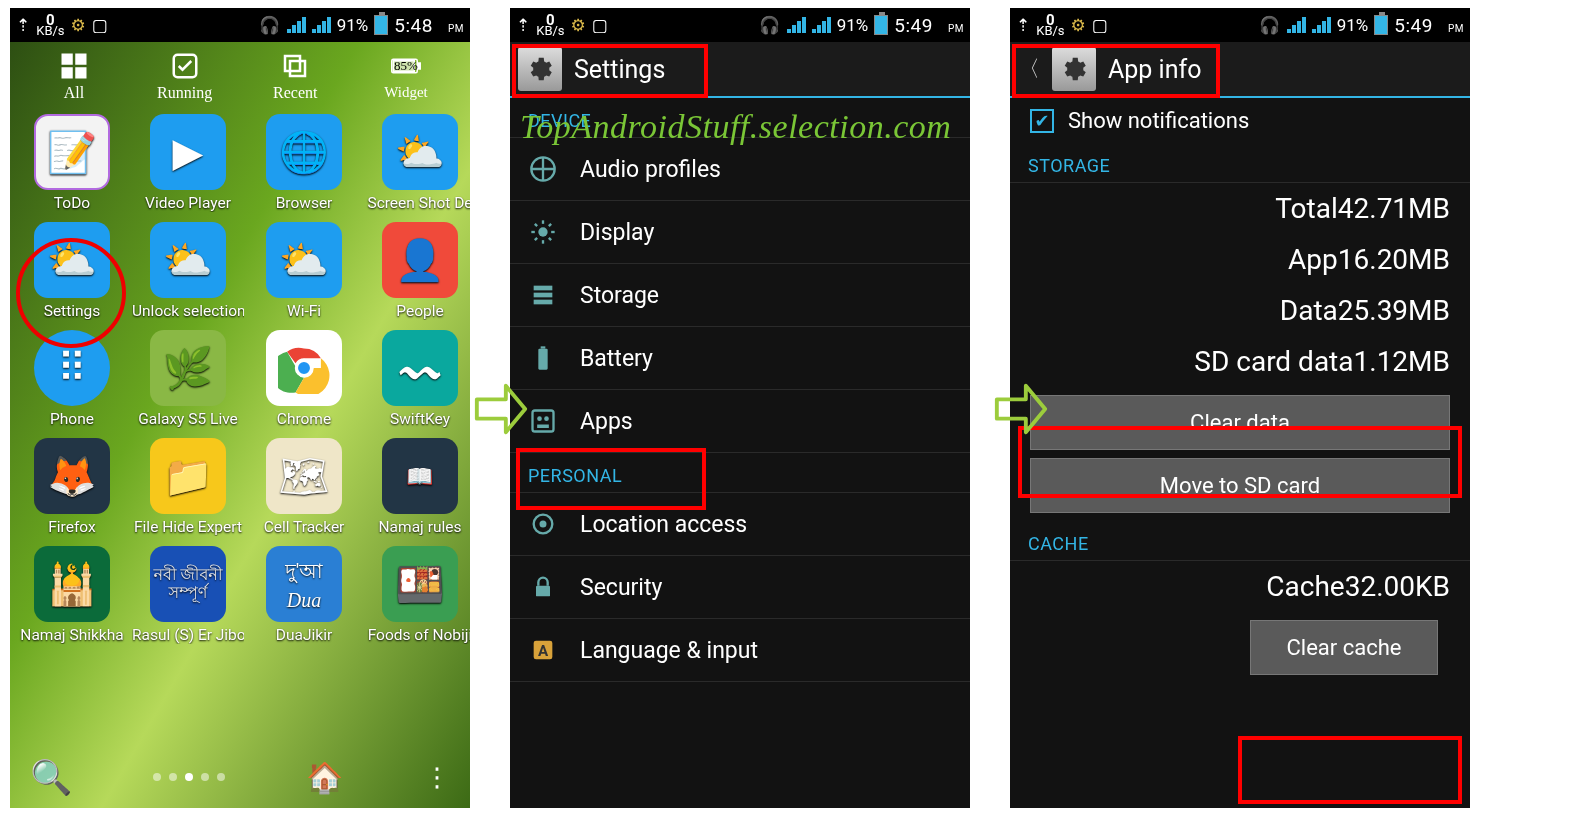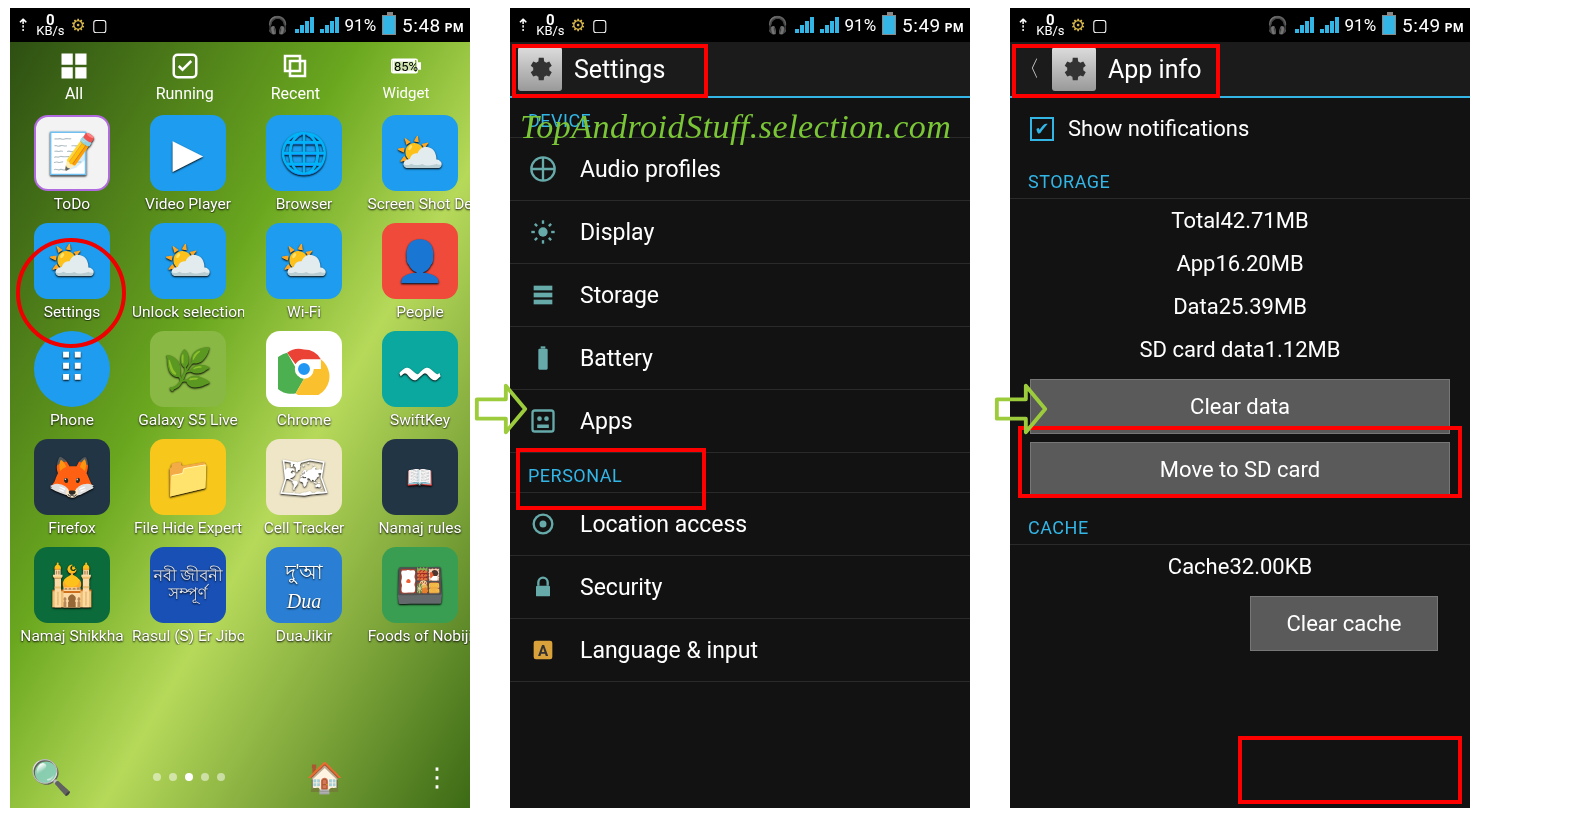--- a/index.html
+++ b/index.html
@@ -38,30 +38,30 @@
   .sb-left, .sb-right { display: flex; align-items: center; gap: 6px; }
   .sb-kb { text-align:center; line-height:0.8; font-size:13px; }
   .sb-kb .n { font-size:15px; font-weight:bold; }
   .bat { width:14px; height:20px; background:#33b5e5; border:1px solid #888; position:relative; }
   .bat::before { content:""; position:absolute; top:-4px; left:4px; width:6px; height:3px; background:#888; }
   .sb-sig { display:inline-flex; align-items:flex-end; gap:1px; height:16px; }
   .sb-sig span { width:4px; background:#33b5e5; }
   .sb-sig span:nth-child(1){height:4px} .sb-sig span:nth-child(2){height:8px}
   .sb-sig span:nth-child(3){height:12px} .sb-sig span:nth-child(4){height:16px}
   .clock { font-size:19px; letter-spacing:0.5px; }
-  .ampm { font-size:12px; margin-left:4px;font-weight:bold; }
+  .ampm { font-size:10px; margin-left:15px; }
 
   
   .phone1 {
     background: linear-gradient(120deg,#2a4a12 0%,#6aa71f 40%,#b6d95a 60%,#3c6a15 100%);
   }
   .drawer-tabs {
     display:flex; justify-content:space-between; padding:6px 14px 2px;
   }
-  .dtab { text-align:center; font-size:16px; width:100px; }
+  .dtab { text-align:center; font-size:16px; width:100px;font-family:Liberation Serif, serif; }
   .dtab .ic { height:36px; display:flex; align-items:center; justify-content:center; }
   .dtab svg { width:30px; height:30px; stroke:#fff; fill:none; stroke-width:2; }
   .dtab.batpct { font-size:15px; }
   .grid {
     display:grid; grid-template-columns:repeat(4,1fr);
     gap:10px 4px; padding:10px 6px 0;
   }
   .app { text-align:center; font-size:15.5px; color:#fff; text-shadow:0 1px 2px #000;
     white-space:nowrap; overflow:hidden; width:112px; }
   .app .aic {
@@ -103,24 +103,24 @@
   }
   .sitem {
     display:flex; align-items:center; gap:22px; padding:16px 18px;
     font-size:23px; border-bottom:1px solid #2a2a2a;
   }
   .sitem .sic { width:30px; height:30px; display:flex; align-items:center; justify-content:center; }
   .sic svg { width:28px; height:28px; }
   .box-highlight { position:absolute; border:4px solid red; pointer-events:none; }
 
   
-  .checkrow { display:flex; align-items:center; gap:14px; padding:18px 20px; font-size:22px; }
+  .checkrow { display:flex; align-items:center; gap:14px; padding:10px 20px; font-size:22px; }
   .chk { width:24px; height:24px; border:2px solid #33b5e5; display:flex; align-items:center; justify-content:center; }
   .chk::after { content:"✔"; color:#33b5e5; font-size:18px; }
-  .kv { display:flex; justify-content:center; padding:9px 20px; font-size:22px; }
+  .kv { display:flex; justify-content:flex-end; padding:9px 20px; font-size:28px; }
   .btn {
     margin:8px 20px; padding:14px 0; background:#5a5a5a; border:1px solid #777;
     text-align:center; font-size:22px; color:#fff;
   }
 
   
   .arrow {
     position:absolute; width:58px; height:58px;
   }
   .arrow svg { width:100%; height:100%; }

